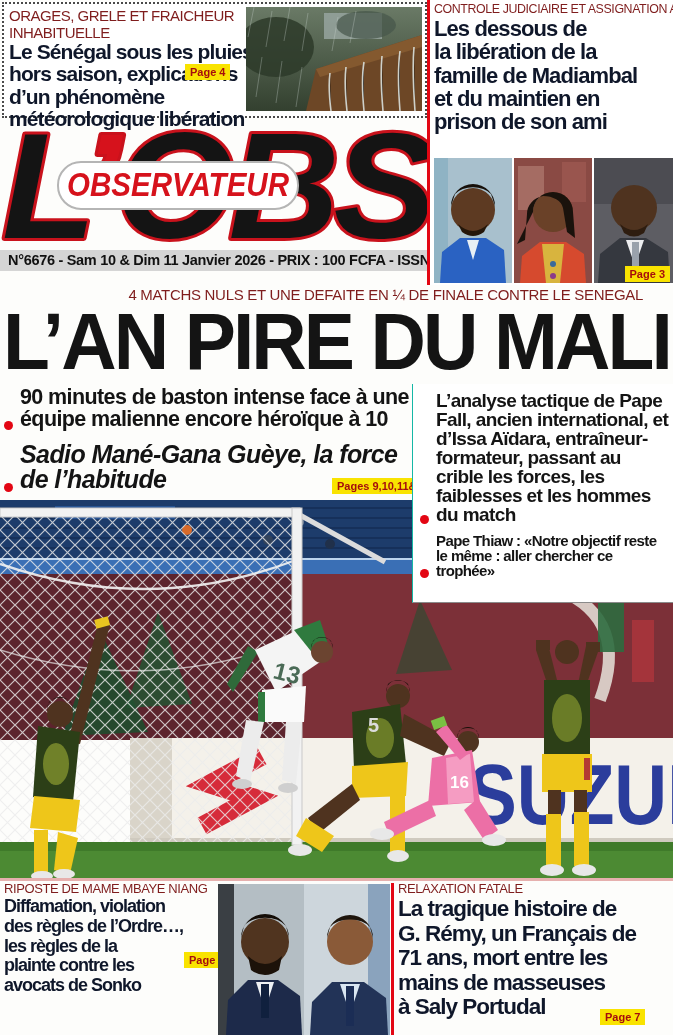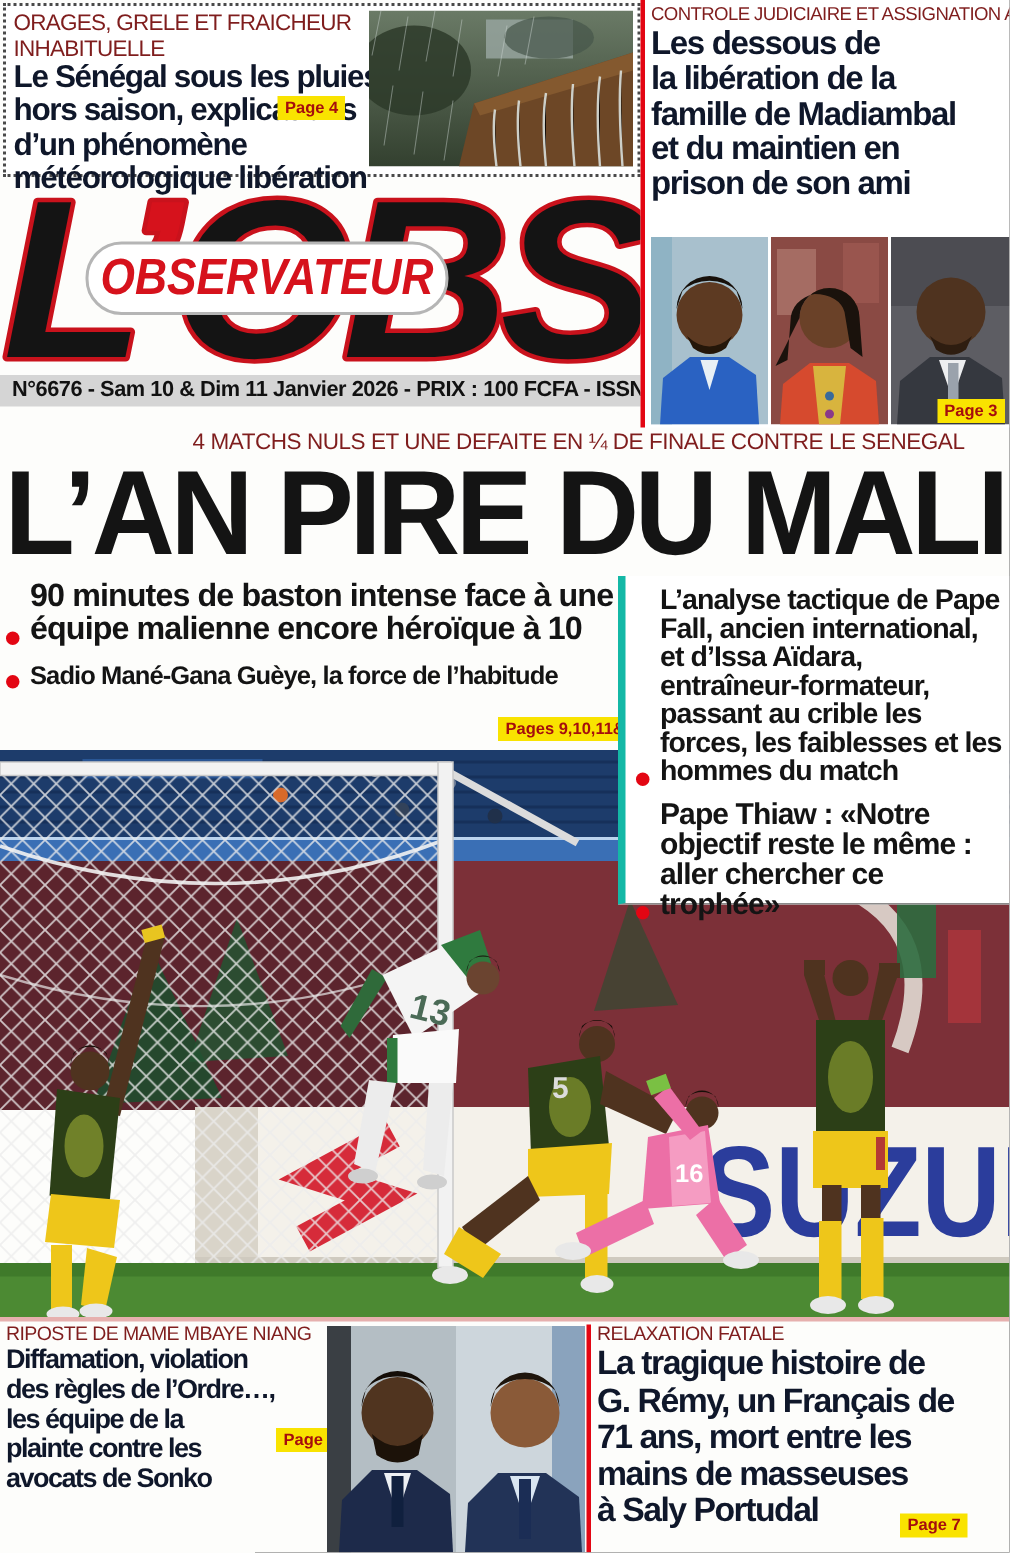--- a/index.html
+++ b/index.html
@@ -36,28 +36,28 @@
   .lead-kicker{left:0;top:285px;width:643px;text-align:right;font-size:15px;
      letter-spacing:-0.3px;line-height:20px;}
   .lead-hl-svg{left:0;top:303px;}
   .bullets{display:block;}
   .b-item{display:flex;gap:7px;align-items:flex-end;}
   .dot{flex:0 0 9px;width:9px;height:9px;border-radius:50%;background:#e30613;margin-top:7px;}
   .b-text{font-weight:bold;letter-spacing:-0.6px;}
   .bullets-left{left:4px;top:387px;width:408px;}
   .bullets-left .b-item:nth-child(1) .b-text{font-size:21.5px;line-height:1.0;}
   .bullets-left .b-item:nth-child(2){margin-top:12px;}
-  .bullets-left .b-item:nth-child(2) .b-text{font-size:17px;line-height:1.0;}
+  .bullets-left .b-item:nth-child(2) .b-text{font-size:25px;line-height:1.0;font-style:italic;}
   .pages-tag{left:332px;top:478px;}
   .right-box{left:412px;top:384px;width:261px;height:219px;background:#fff;z-index:3;
      padding:7px 4px 4px 7px;box-sizing:border-box;
-     border-left:5px solid #14b8a6;border-bottom:1px solid #8a8a8a;}
+     border-left:1px solid #14b8a6;border-bottom:1px solid #8a8a8a;}
   .right-box .b-item:nth-child(1) .b-text{font-size:19px;line-height:1.0;}
   .right-box .b-item:nth-child(2){margin-top:9px;}
-  .right-box .b-item:nth-child(2) .b-text{font-size:20px;line-height:1.0;}
+  .right-box .b-item:nth-child(2) .b-text{font-size:15px;line-height:1.0;}
   
   .match-photo{left:0;top:500px;z-index:1;}
   .photo-divider{left:0;top:878px;width:673px;height:3px;background:#e6b0ae;}
   
   .bl-text-col{left:4px;top:881px;width:215px;}
   .bl-text-col .kicker{font-size:13px;letter-spacing:-0.4px;line-height:16px;white-space:nowrap;}
   .bl-text-col .hl{font-size:18px;line-height:1.1;letter-spacing:-1px;}
   .bl-ptag{left:184px;top:952px;}
   .bl-photos{left:218px;top:884px;}
   .bottom-vline{left:391px;top:883px;width:3px;height:152px;background:#e30613;}
@@ -345,21 +345,21 @@
       <ellipse cx="584" cy="370" rx="12" ry="6" fill="#e8e8e8"></ellipse>
     </g>
   </svg>
   <div class="abs photo-divider"></div>
 
   <section class="abs bl-text-col">
     <div class="kicker">RIPOSTE DE MAME MBAYE NIANG</div>
     <div class="bullets">
         <div class="hl">Diffamation, violation</div>
         <div class="hl">des règles de l’Ordre…,</div>
-        <div class="hl">les équipe de la</div>
+        <div class="hl">les règles de la</div>
         <div class="hl">plainte contre les</div>
         <div class="hl">avocats de Sonko</div>
       </div>
   </section>
   <span class="abs ptag bl-ptag">Page 3</span>
 
   <svg class="abs bl-photos" width="172" height="151" viewBox="0 0 172 151">
     <g>
       <rect x="0" y="0" width="86" height="151" fill="#b4bec4"></rect>
       <rect x="0" y="0" width="16" height="151" fill="#3a3f44"></rect>

